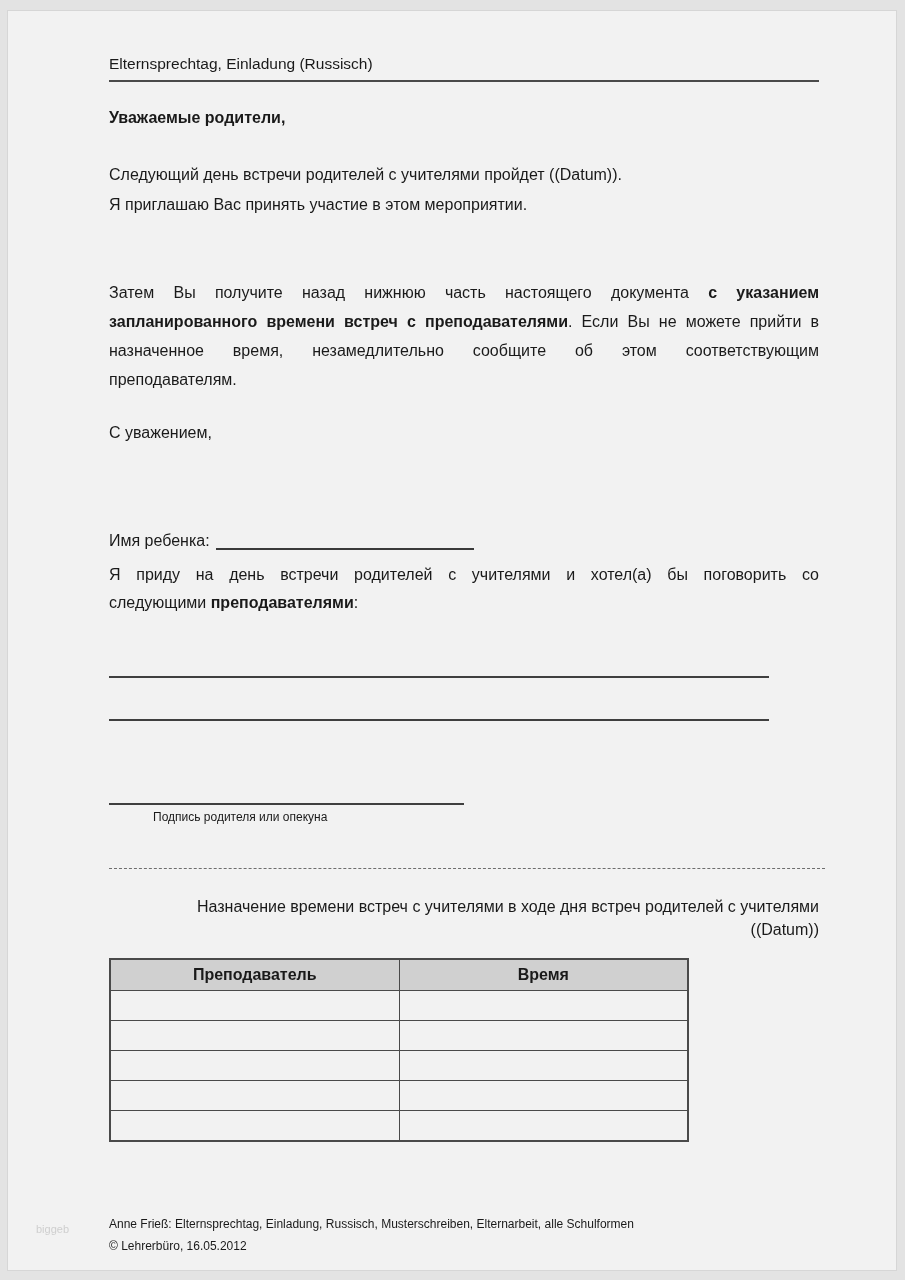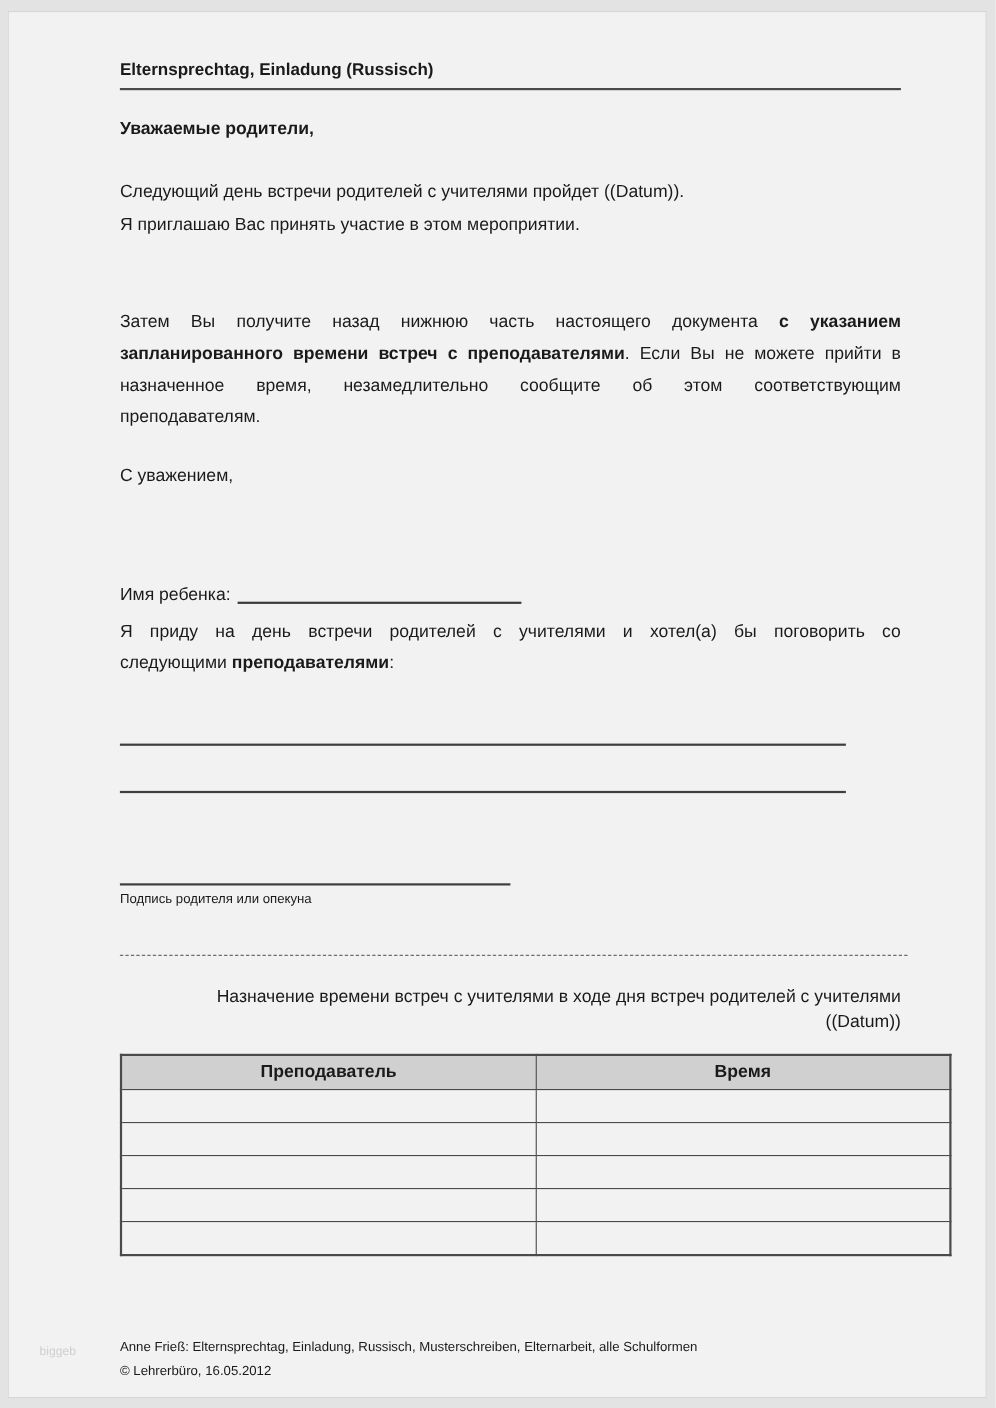--- a/index.html
+++ b/index.html
@@ -16,21 +16,21 @@
     left: 7px; top: 10px;
     width: 890px; height: 1261px;
     background: #f2f2f2;
     border: 1px solid #d6d6d6;
     box-sizing: border-box;
   }
   .blk { position: absolute; left: 101px; width: 710px; font-size: 16px; }
 
   .title-block {
     top: 44px;
-    font-size: 15.5px; font-weight: bold;
+    font-size: 15.5px; font-weight: normal;
     padding-bottom: 7px;
     border-bottom: 2px solid #4a4a4a;
   }
   .greeting { top: 98px; font-weight: bold; }
   .intro    { top: 149px; line-height: 30px; }
   .indicate { top: 236px; }
   .details  { top: 267px; line-height: 29px; }
   .line-just { text-align: justify; text-align-last: justify; }
   .regards  { top: 413px; }
   .childname { top: 521px; }
@@ -43,30 +43,30 @@
   }
   .attend { top: 550px; line-height: 28px; }
   .hline {
     position: absolute; left: 101px;
     width: 660px; height: 0;
     border-top: 2px solid #3f3f3f;
   }
   .hline-1 { top: 665px; }
   .hline-2 { top: 708px; }
   .sig-line { top: 792px; width: 355px; }
-  .sig-caption { top: 799px; font-size: 12px; }
+  .sig-caption { top: 799px; font-size: 12px; margin-left: 44px; }
   .cut-line {
     position: absolute; left: 101px; top: 857px;
     width: 716px; height: 0;
     border-top: 1px dashed #6e6e6e;
   }
   .assign { top: 884px; line-height: 23px; text-align: right; }
   .appt-table {
     position: absolute; left: 101px; top: 947px;
-    width: 756px;
+    width: 580px;
     border-collapse: collapse;
     border: 2px solid #4a4a4a;
   }
   .appt-table th {
     background: #d0d0d0;
     font-size: 16px; font-weight: bold;
     height: 30px; width: 50%;
     border: 1px solid #4a4a4a;
     text-align: center; vertical-align: middle;
     padding: 0;

